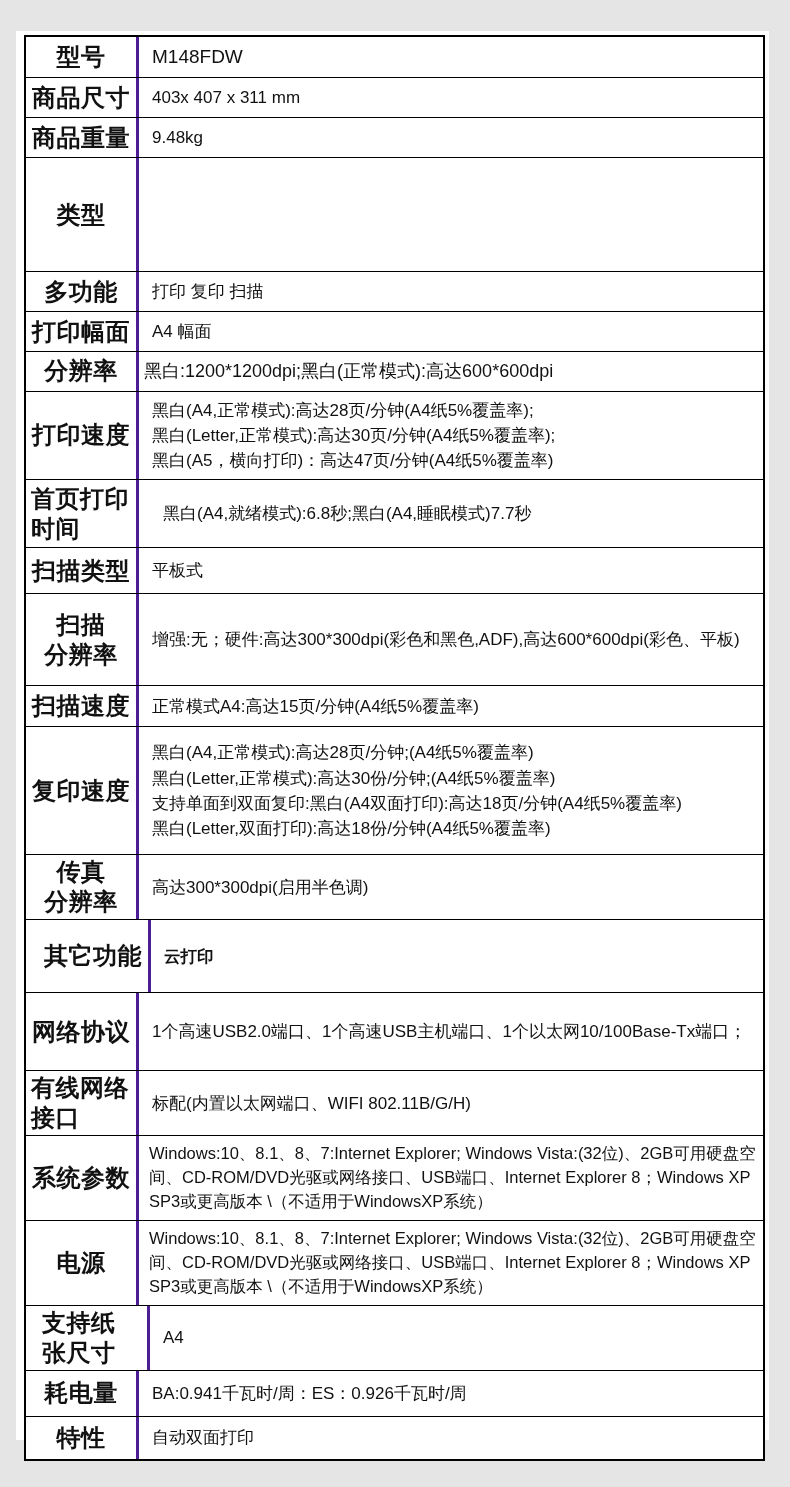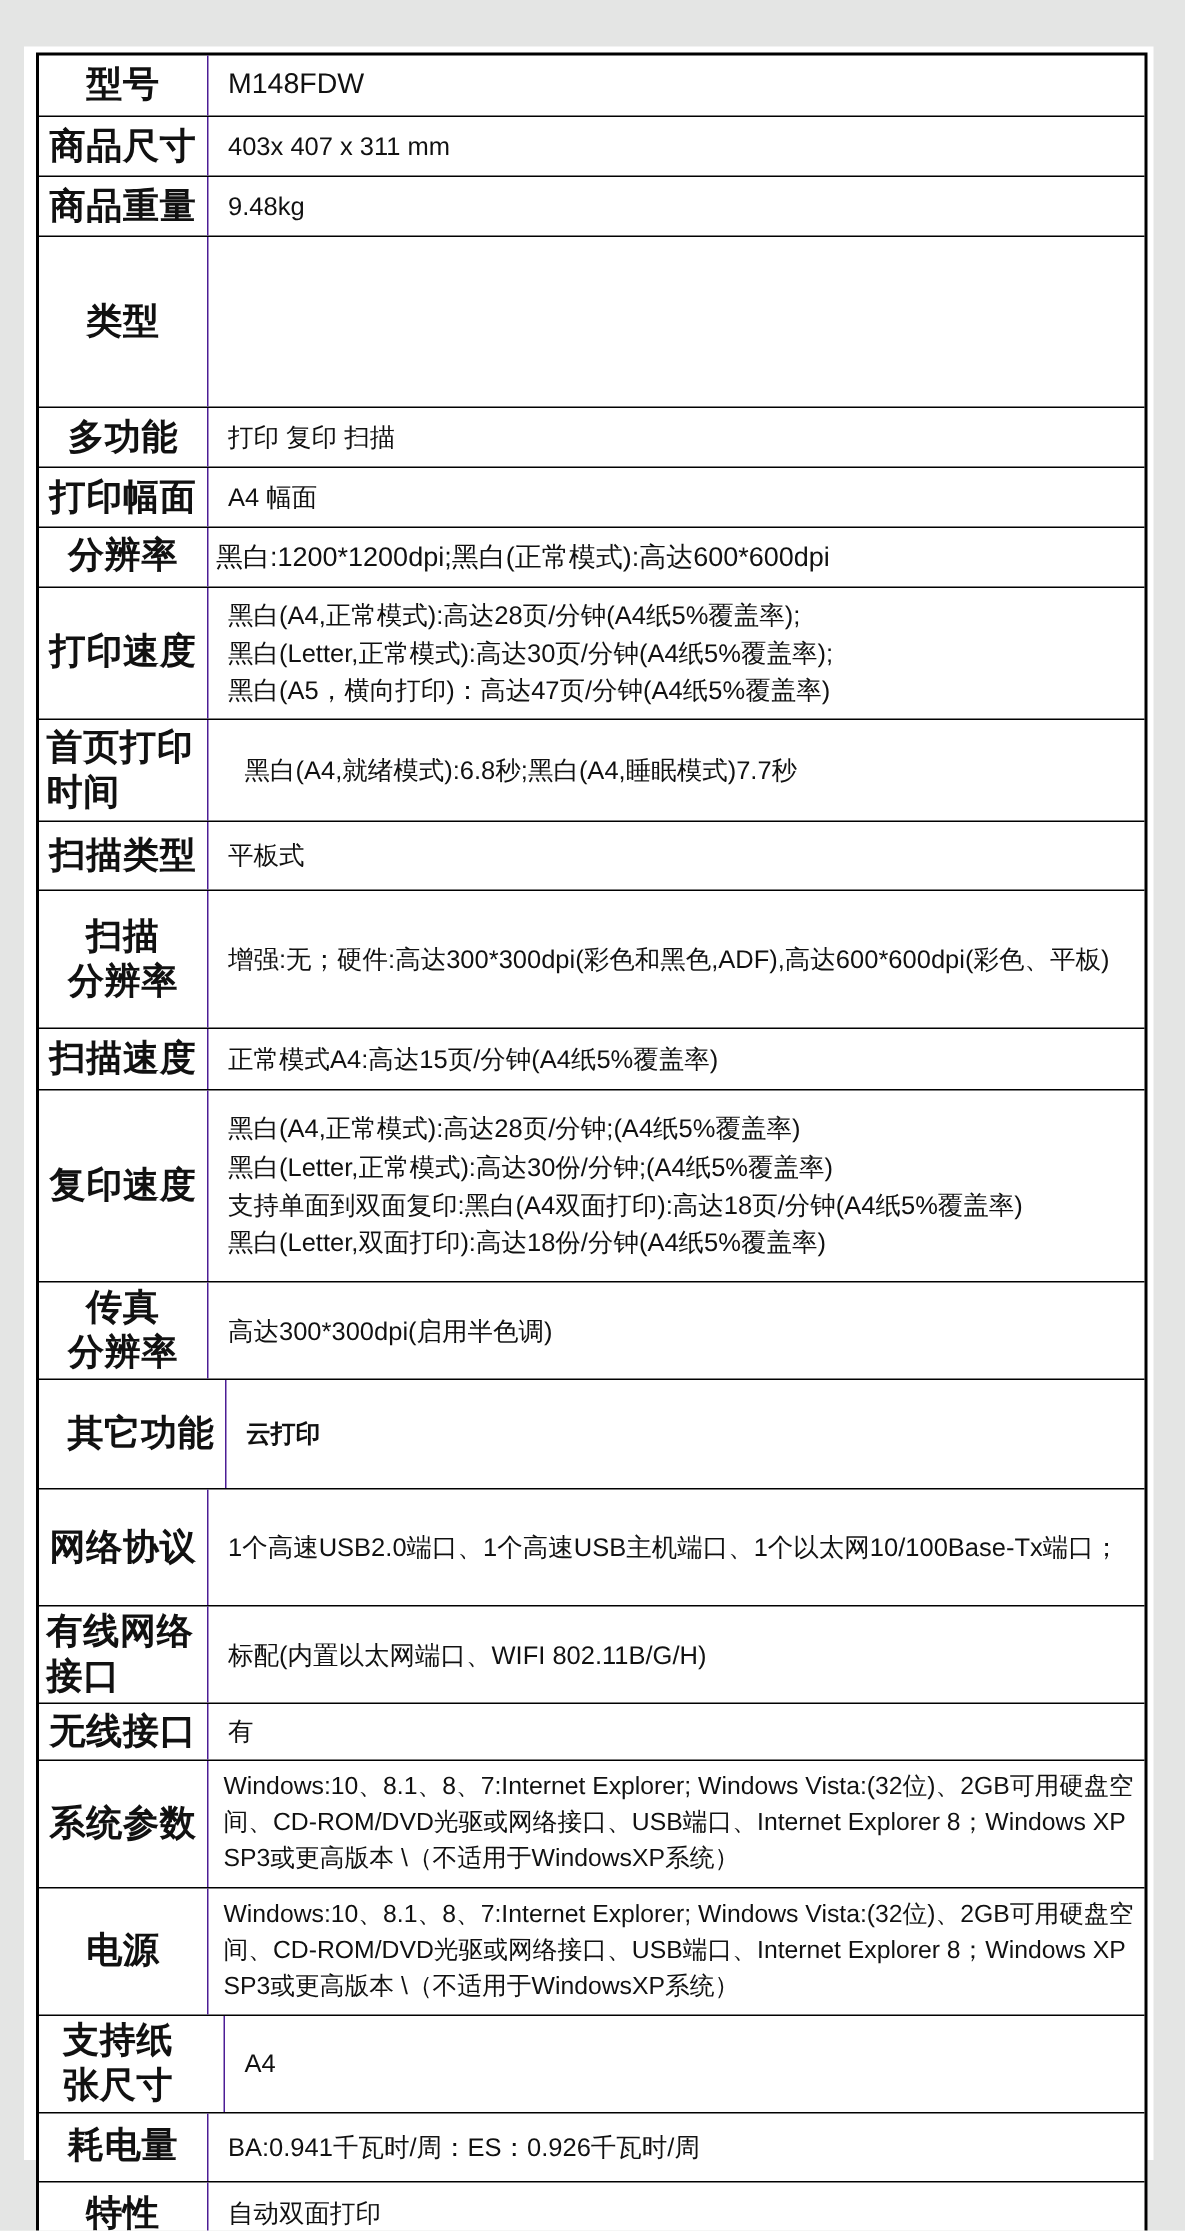--- a/index.html
+++ b/index.html
@@ -21,21 +21,21 @@
     margin: 4px 4px 0 8px;
     width: 741px;
     border: 2px solid #000;
     background: #fff;
   }
   .row { display: flex; border-top: 1px solid #000; }
   .row:first-child { border-top: none; }
   .cell-label {
     width: 113px;
     flex: 0 0 113px;
-    border-right: 1px solid #4c1d95;
+    border-right: 3px solid #4c1d95;
     display: flex;
     align-items: center;
     justify-content: center;
     text-align: center;
     font-size: 24px;
     font-weight: 600;
     line-height: 1.25;
     white-space: pre-line;
     padding: 2px 3px;
     letter-spacing: 0.5px;
@@ -164,24 +164,20 @@
       <div class="cell-label">网络协议</div>
       <div class="cell-value">1个高速USB2.0端口、1个高速USB主机端口、1个以太网10/100Base-Tx端口；</div>
     </div>
 
     <div class="row r16 lbl-left">
       <div class="cell-label">有线网络
 接口</div>
       <div class="cell-value">标配(内置以太网端口、WIFI 802.11B/G/H)</div>
     </div>
 
-    <div class="row r17">
-      <div class="cell-label">无线接口</div>
-      <div class="cell-value">有</div>
-    </div>
 
     <div class="row r18 tight">
       <div class="cell-label">系统参数</div>
       <div class="cell-value">Windows:10、8.1、8、7:Internet Explorer; Windows Vista:(32位)、2GB可用硬盘空间、CD-ROM/DVD光驱或网络接口、USB端口、Internet Explorer 8；Windows XP SP3或更高版本 \（不适用于WindowsXP系统）</div>
     </div>
 
     <div class="row r19 tight">
       <div class="cell-label">电源</div>
       <div class="cell-value">Windows:10、8.1、8、7:Internet Explorer; Windows Vista:(32位)、2GB可用硬盘空间、CD-ROM/DVD光驱或网络接口、USB端口、Internet Explorer 8；Windows XP SP3或更高版本 \（不适用于WindowsXP系统）</div>
     </div>

